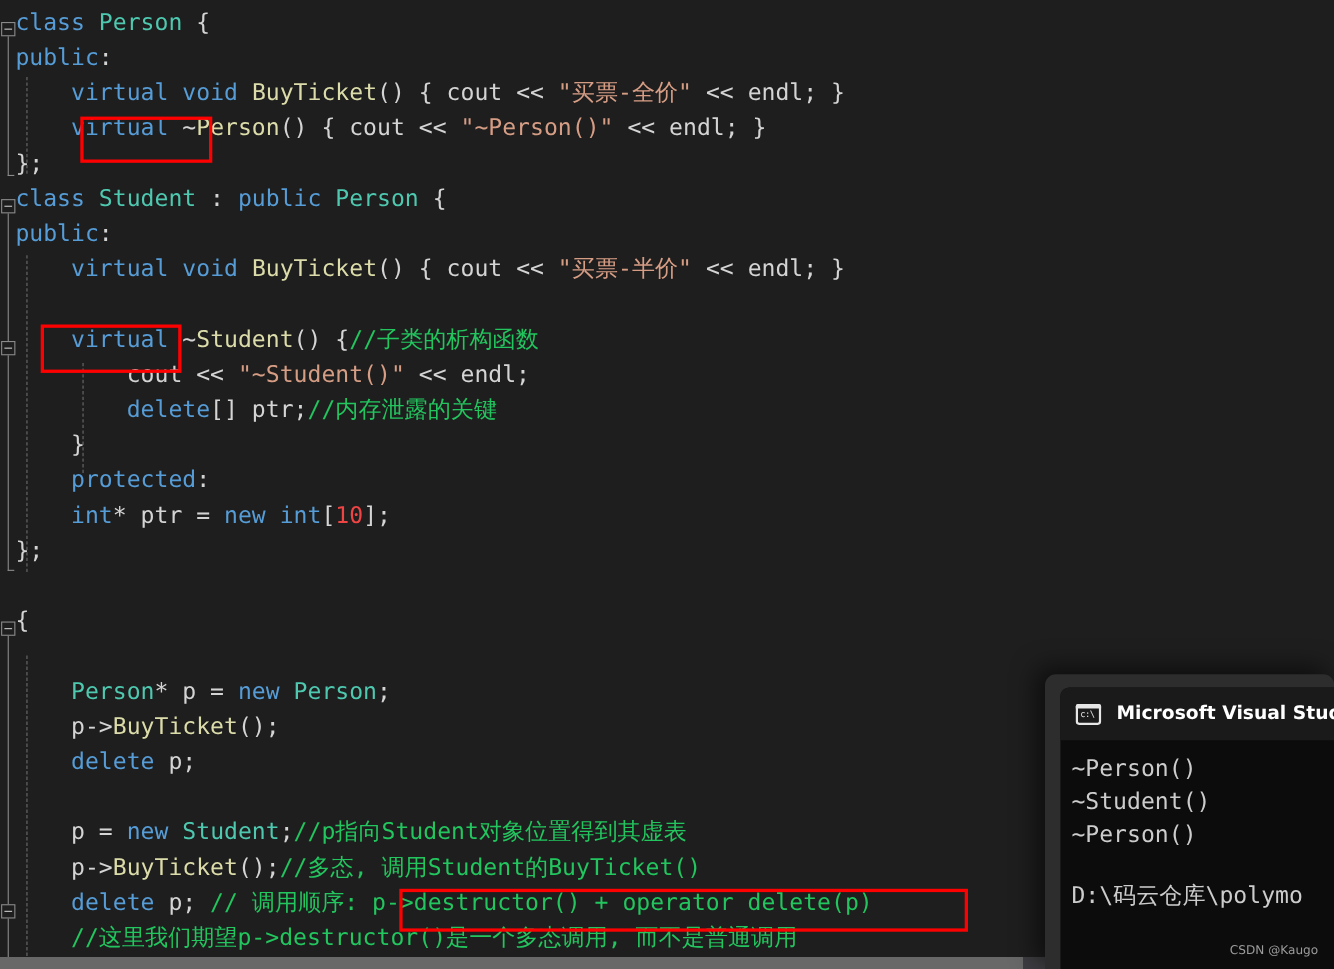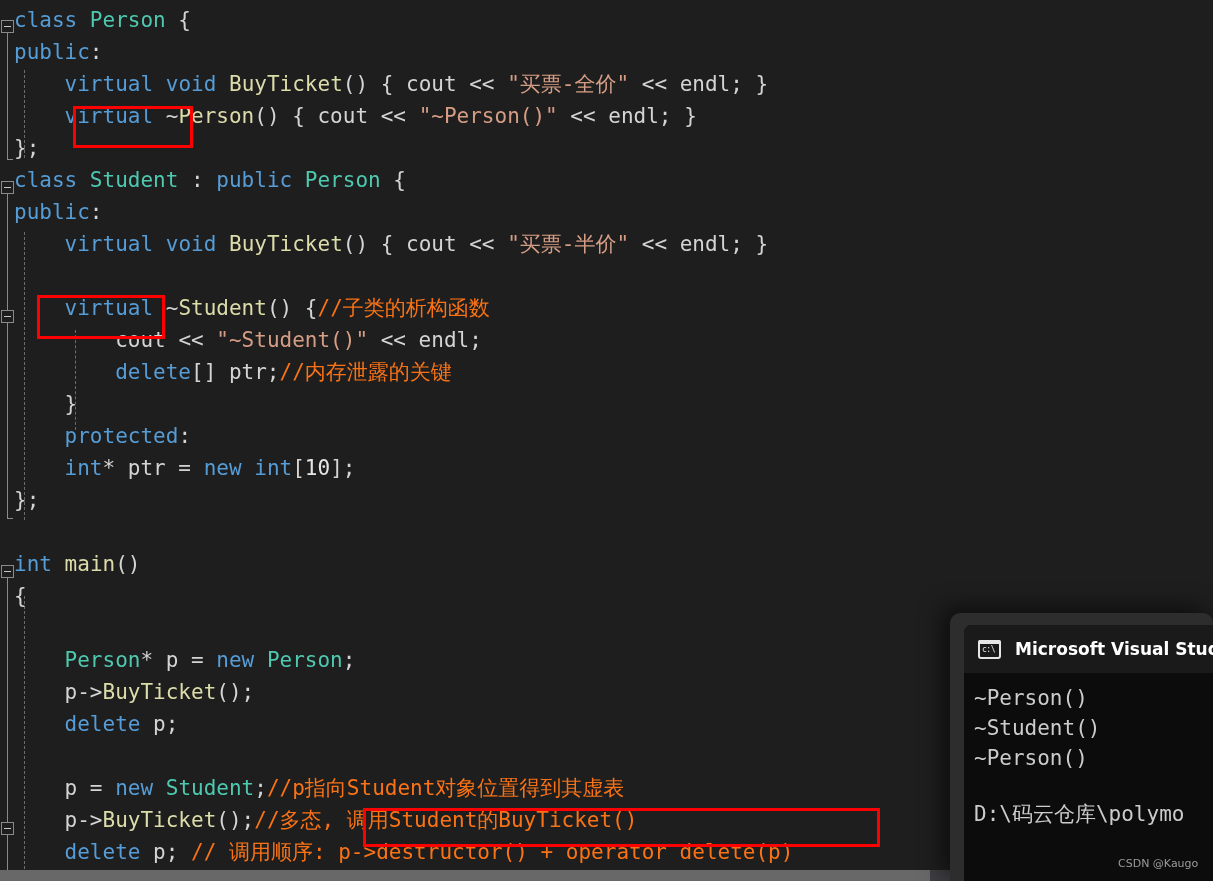--- a/index.html
+++ b/index.html
@@ -43,22 +43,22 @@
     padding-left: 14px;
     box-sizing: border-box;
     color: #d4d4d4;
   }
 
   
   .kw   { color: #569cd6; }   
   .typ  { color: #4ec9b0; }   
   .fn   { color: #dcdcaa; margin-top: 21px; }   
   .str  { color: #d69d85; }   
-  .cm   { color: #f97316; }   
-  .num  { color: #e5e5e5; }   
+  .cm   { color: #22c55e; }   
+  .num  { color: #ef4444; }   
   .pl   { color: #d4d4d4; }
 
   
   #gutter {
     position: absolute;
     left: 0; top: 0;
     width: 30px;
     height: 881px;
     pointer-events: none;
   }
@@ -248,21 +248,20 @@
     <div class="line"><span class="pl">    </span><span class="kw">virtual</span><span class="pl"> </span><span class="kw">void</span><span class="pl"> </span><span class="fn">BuyTicket</span><span class="pl">() { </span><span class="pl">cout</span><span class="pl"> &lt;&lt; </span><span class="str">"买票-半价"</span><span class="pl"> &lt;&lt; </span><span class="pl">endl</span><span class="pl">; }</span></div>
     <div class="line"><span class="pl"> </span></div>
     <div class="line"><span class="pl">    </span><span class="kw">virtual</span><span class="pl"> ~</span><span class="fn">Student</span><span class="pl">() {</span><span class="cm">//子类的析构函数</span></div>
     <div class="line"><span class="pl">        </span><span class="pl">cout</span><span class="pl"> &lt;&lt; </span><span class="str">"~Student()"</span><span class="pl"> &lt;&lt; </span><span class="pl">endl</span><span class="pl">;</span></div>
     <div class="line"><span class="pl">        </span><span class="kw">delete</span><span class="pl">[] ptr;</span><span class="cm">//内存泄露的关键</span></div>
     <div class="line"><span class="pl">    }</span></div>
     <div class="line"><span class="pl">    </span><span class="kw">protected</span><span class="pl">:</span></div>
     <div class="line"><span class="pl">    </span><span class="kw">int</span><span class="pl">* ptr = </span><span class="kw">new</span><span class="pl"> </span><span class="kw">int</span><span class="pl">[</span><span class="num">10</span><span class="pl">];</span></div>
     <div class="line"><span class="pl">};</span></div>
     <div class="line"><span class="pl"> </span></div>
-    <div class="line"><span class="kw">int</span><span class="pl"> </span><span class="fn">main</span><span class="pl">()</span></div>
     <div class="line"><span class="pl">{</span></div>
     <div class="line"><span class="pl"> </span></div>
     <div class="line"><span class="pl">    </span><span class="typ">Person</span><span class="pl">* p = </span><span class="kw">new</span><span class="pl"> </span><span class="typ">Person</span><span class="pl">;</span></div>
     <div class="line"><span class="pl">    p-&gt;</span><span class="fn">BuyTicket</span><span class="pl">();</span></div>
     <div class="line"><span class="pl">    </span><span class="kw">delete</span><span class="pl"> p;</span></div>
     <div class="line"><span class="pl"> </span></div>
     <div class="line"><span class="pl">    p = </span><span class="kw">new</span><span class="pl"> </span><span class="typ">Student</span><span class="pl">;</span><span class="cm">//p指向Student对象位置得到其虚表</span></div>
     <div class="line"><span class="pl">    p-&gt;</span><span class="fn">BuyTicket</span><span class="pl">();</span><span class="cm">//多态, 调用Student的BuyTicket()</span></div>
     <div class="line"><span class="pl">    </span><span class="kw">delete</span><span class="pl"> p; </span><span class="cm">// 调用顺序: p-&gt;destructor() + operator delete(p)</span></div>
     <div class="line"><span class="pl">    </span><span class="cm">//这里我们期望p-&gt;destructor()是一个多态调用, 而不是普通调用</span></div>

